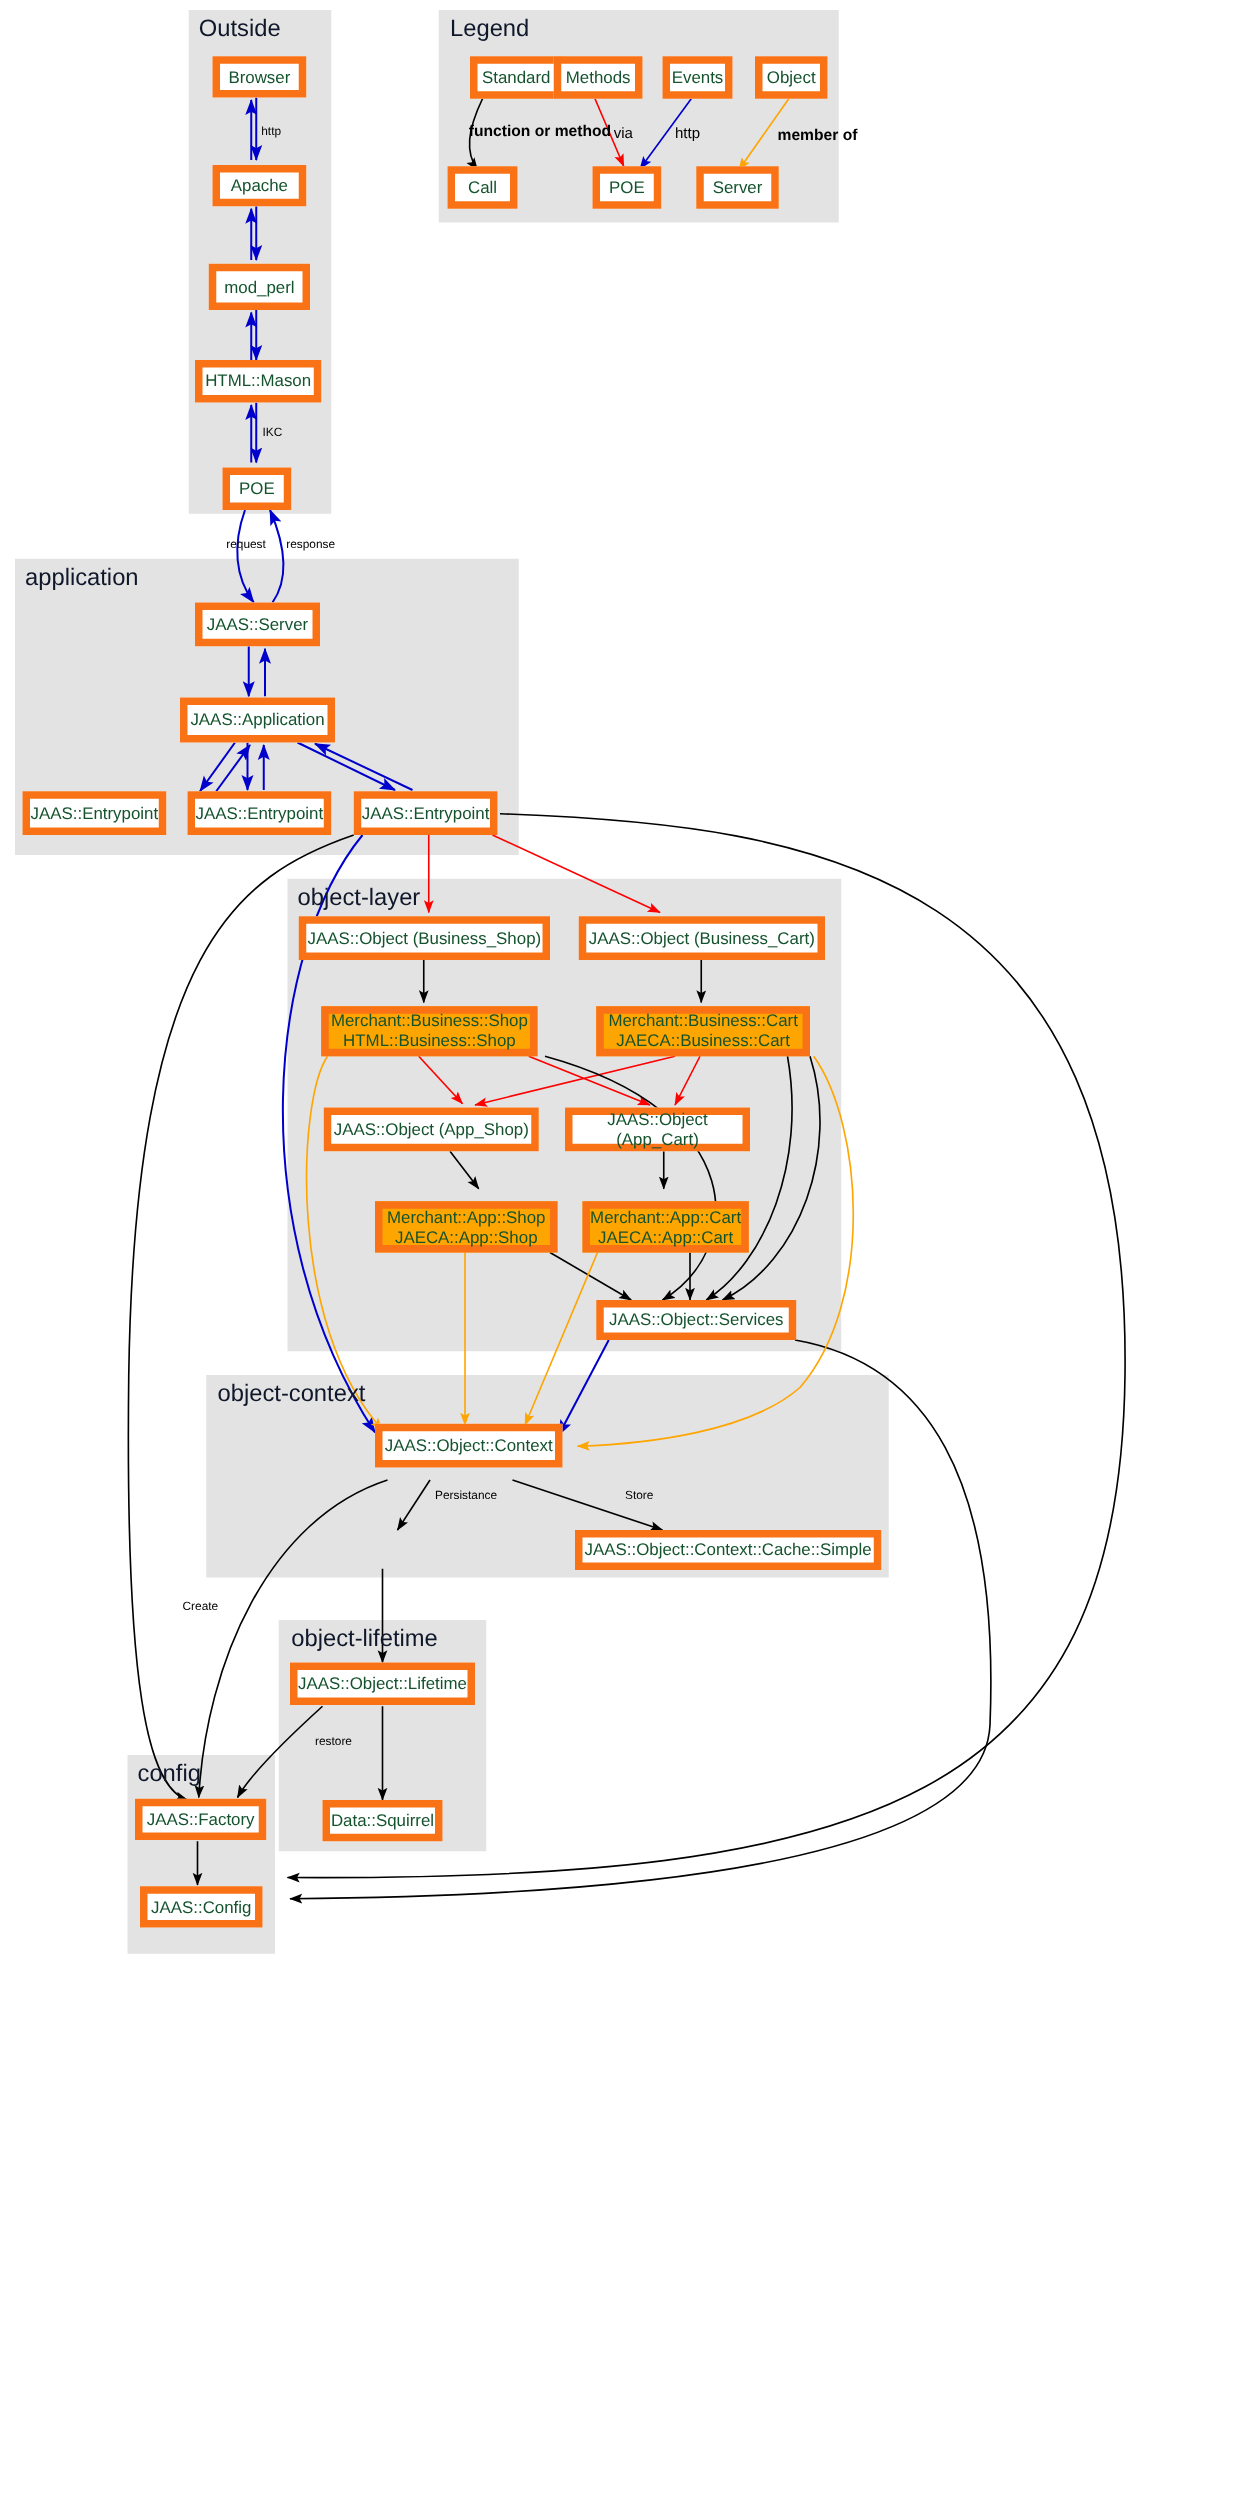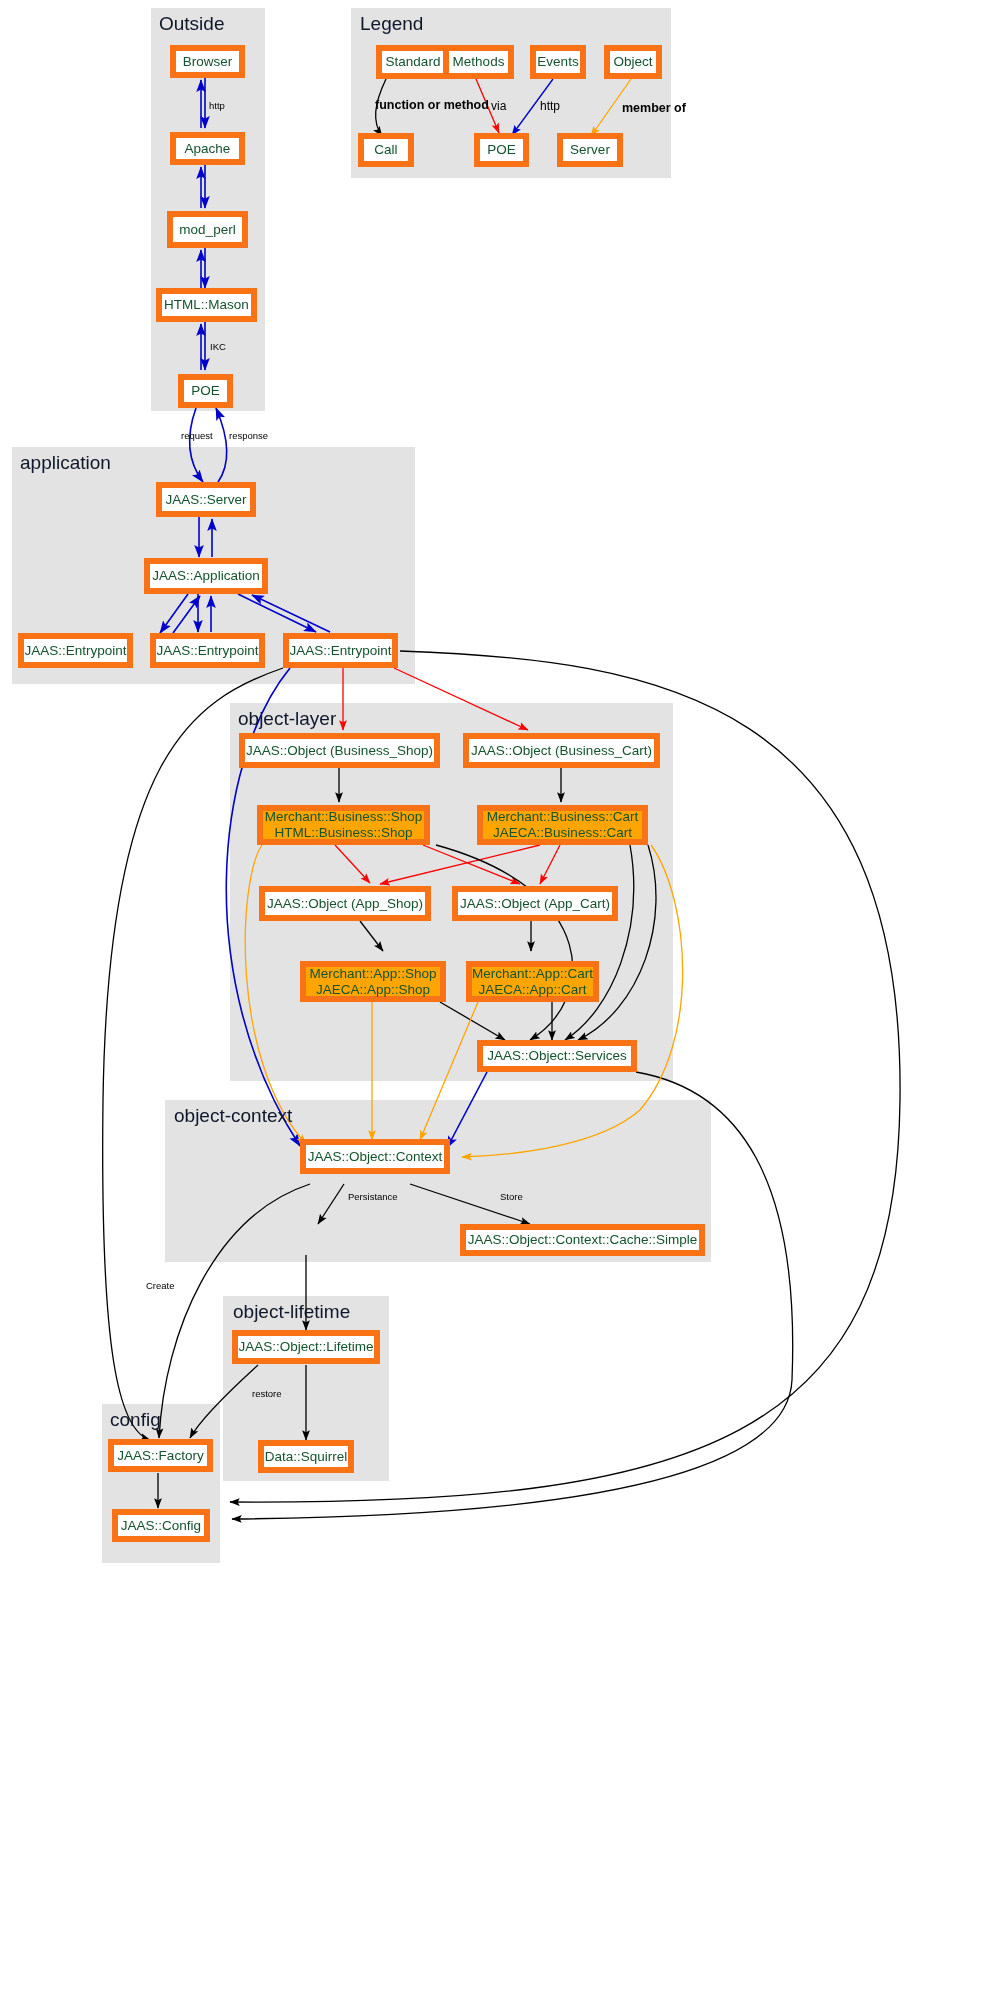--- a/index.html
+++ b/index.html
@@ -196,21 +196,21 @@
     <span class="l2">HTML::Business::Shop</span>
   </div>
   <div class="node orange" style="left:477px;top:805px;width:171px;height:40px;flex-direction:column;">
     <span class="l1">Merchant::Business::Cart</span>
     <span class="l2">JAECA::Business::Cart</span>
   </div>
 
   <div class="node" style="left:259px;top:886px;width:172px;height:35px;">
       <span>JAAS::Object (App_Shop)</span>
     </div>
-  <div class="node" style="left:452px;top:886px;width:166px;height:35px;text-align:center;">
+  <div class="node" style="left:452px;top:886px;width:148px;height:35px;text-align:center;">
       <span>JAAS::Object (App_Cart)</span>
     </div>
 
   <div class="node orange" style="left:300px;top:961px;width:146px;height:41px;flex-direction:column;">
     <span class="l1">Merchant::App::Shop</span>
     <span class="l2">JAECA::App::Shop</span>
   </div>
   <div class="node orange" style="left:466px;top:961px;width:133px;height:41px;flex-direction:column;">
     <span class="l1">Merchant::App::Cart</span>
     <span class="l2">JAECA::App::Cart</span>

